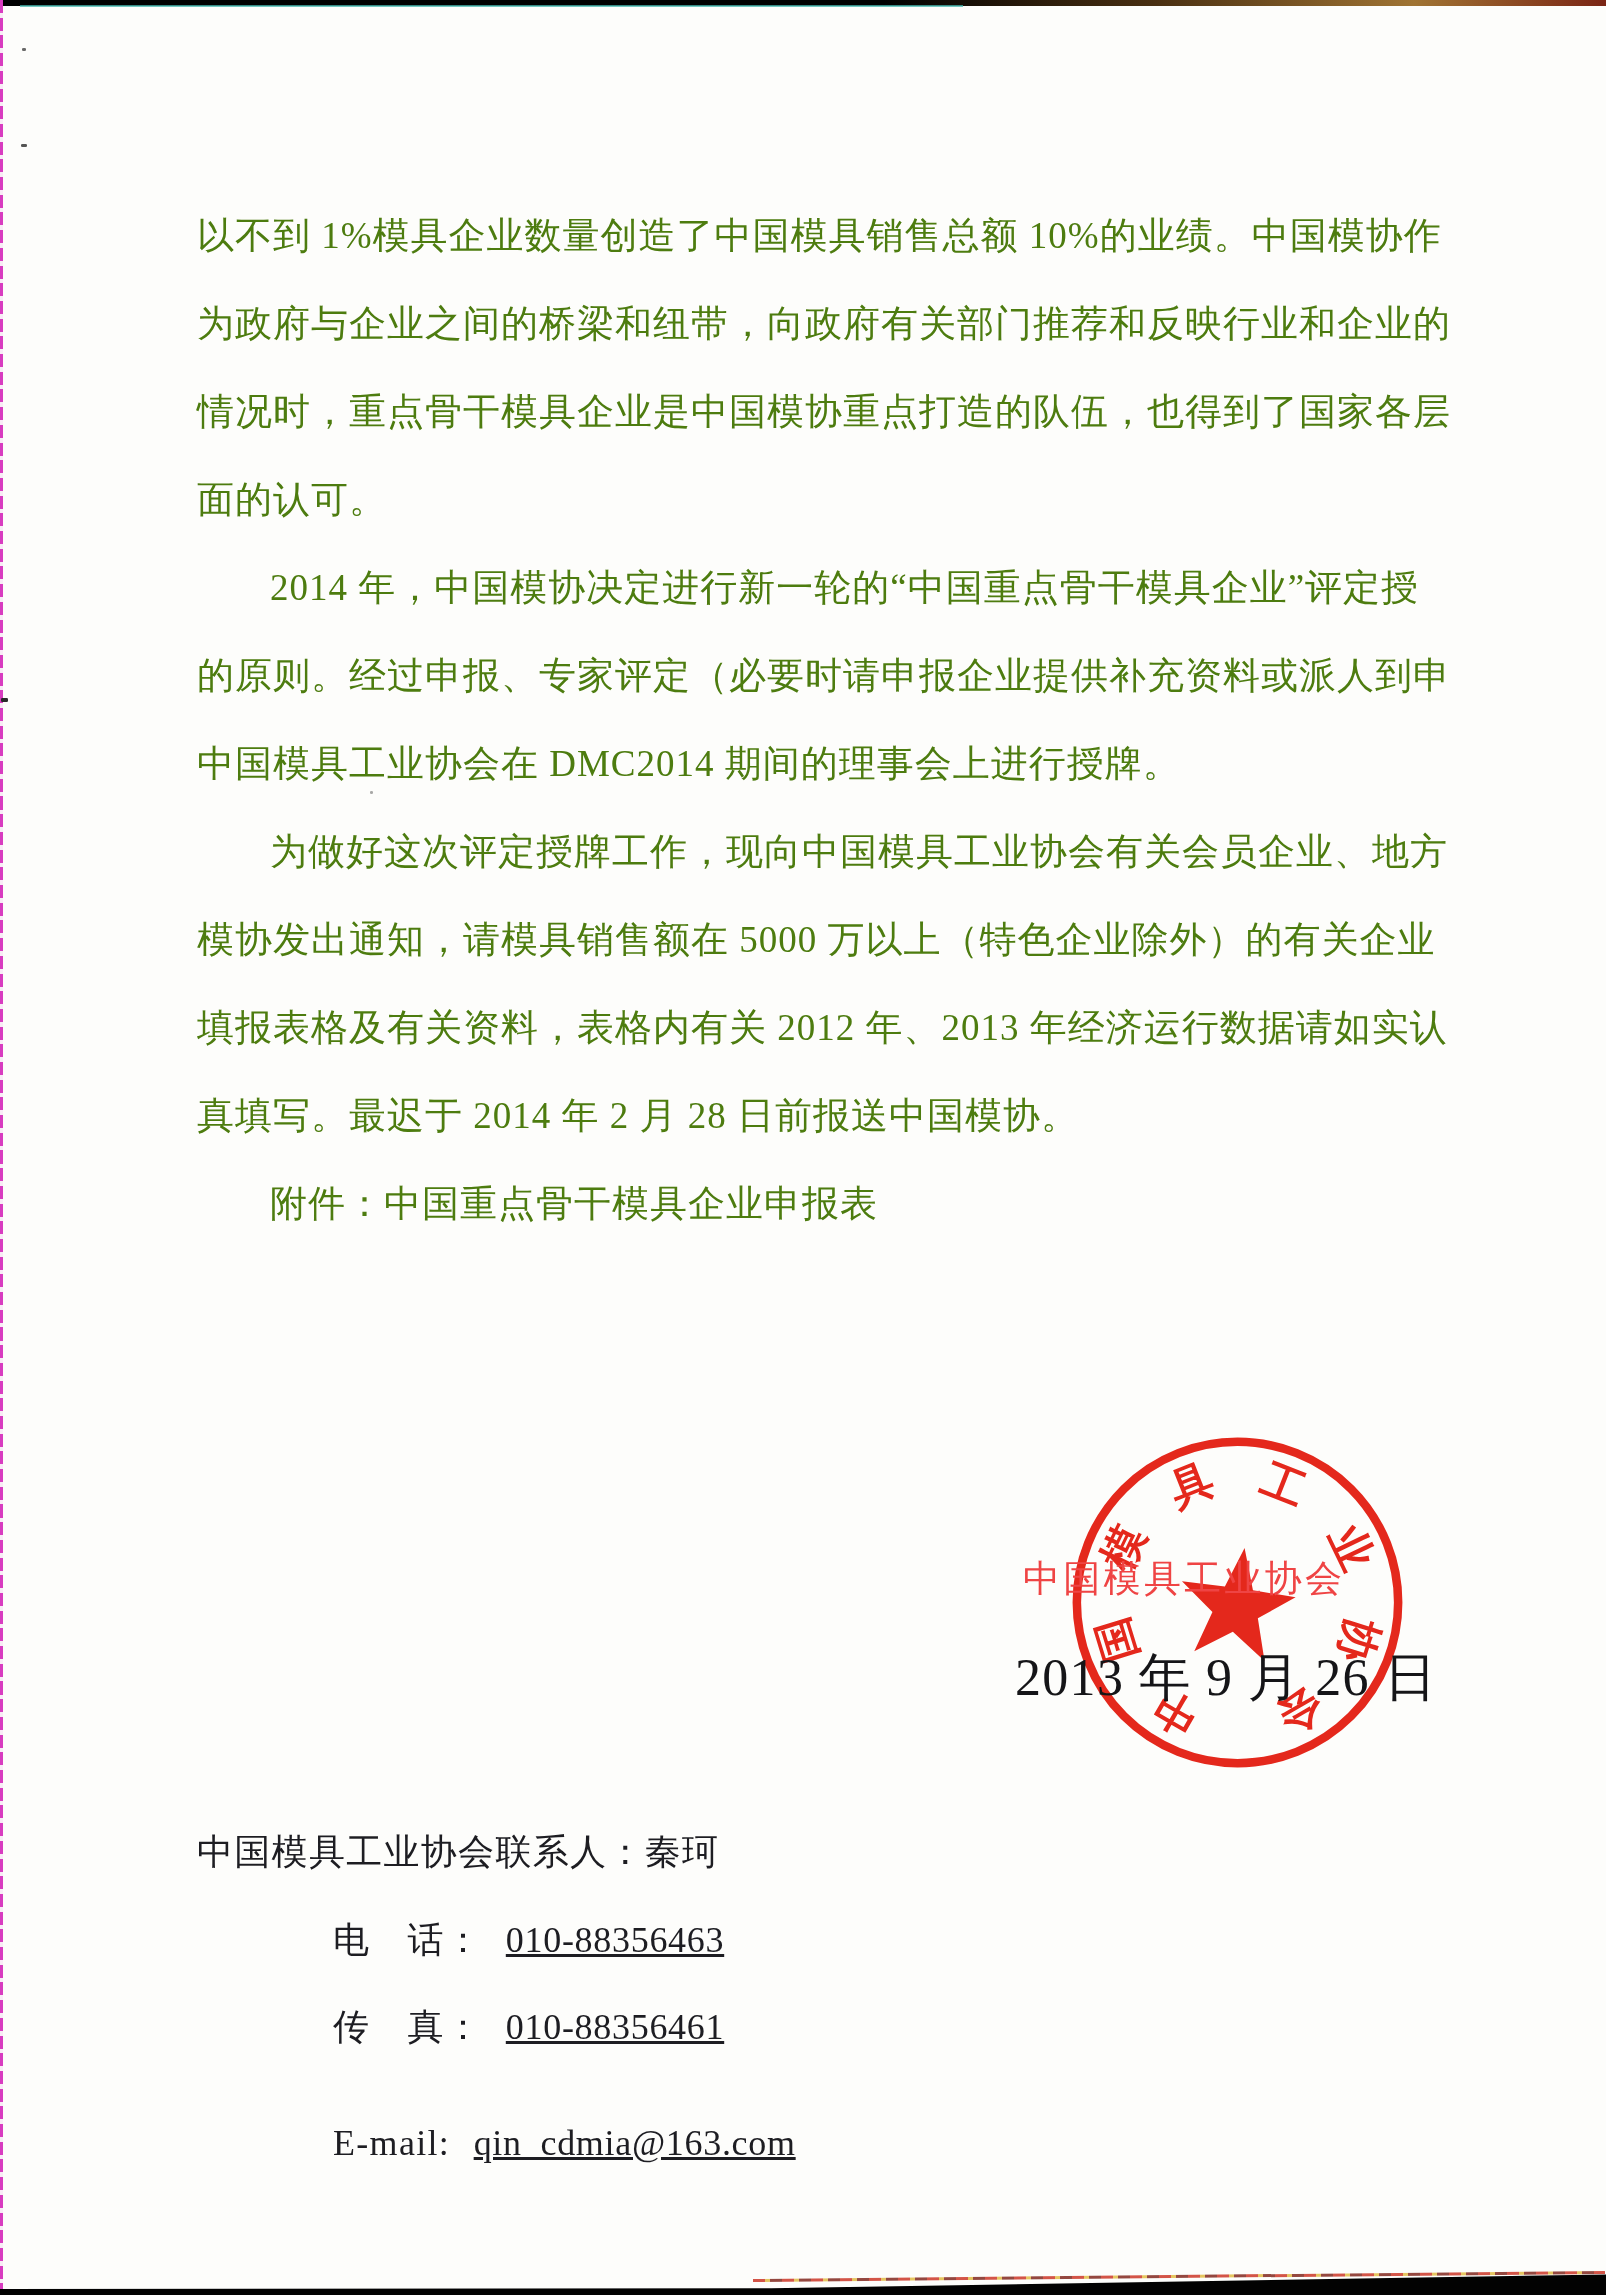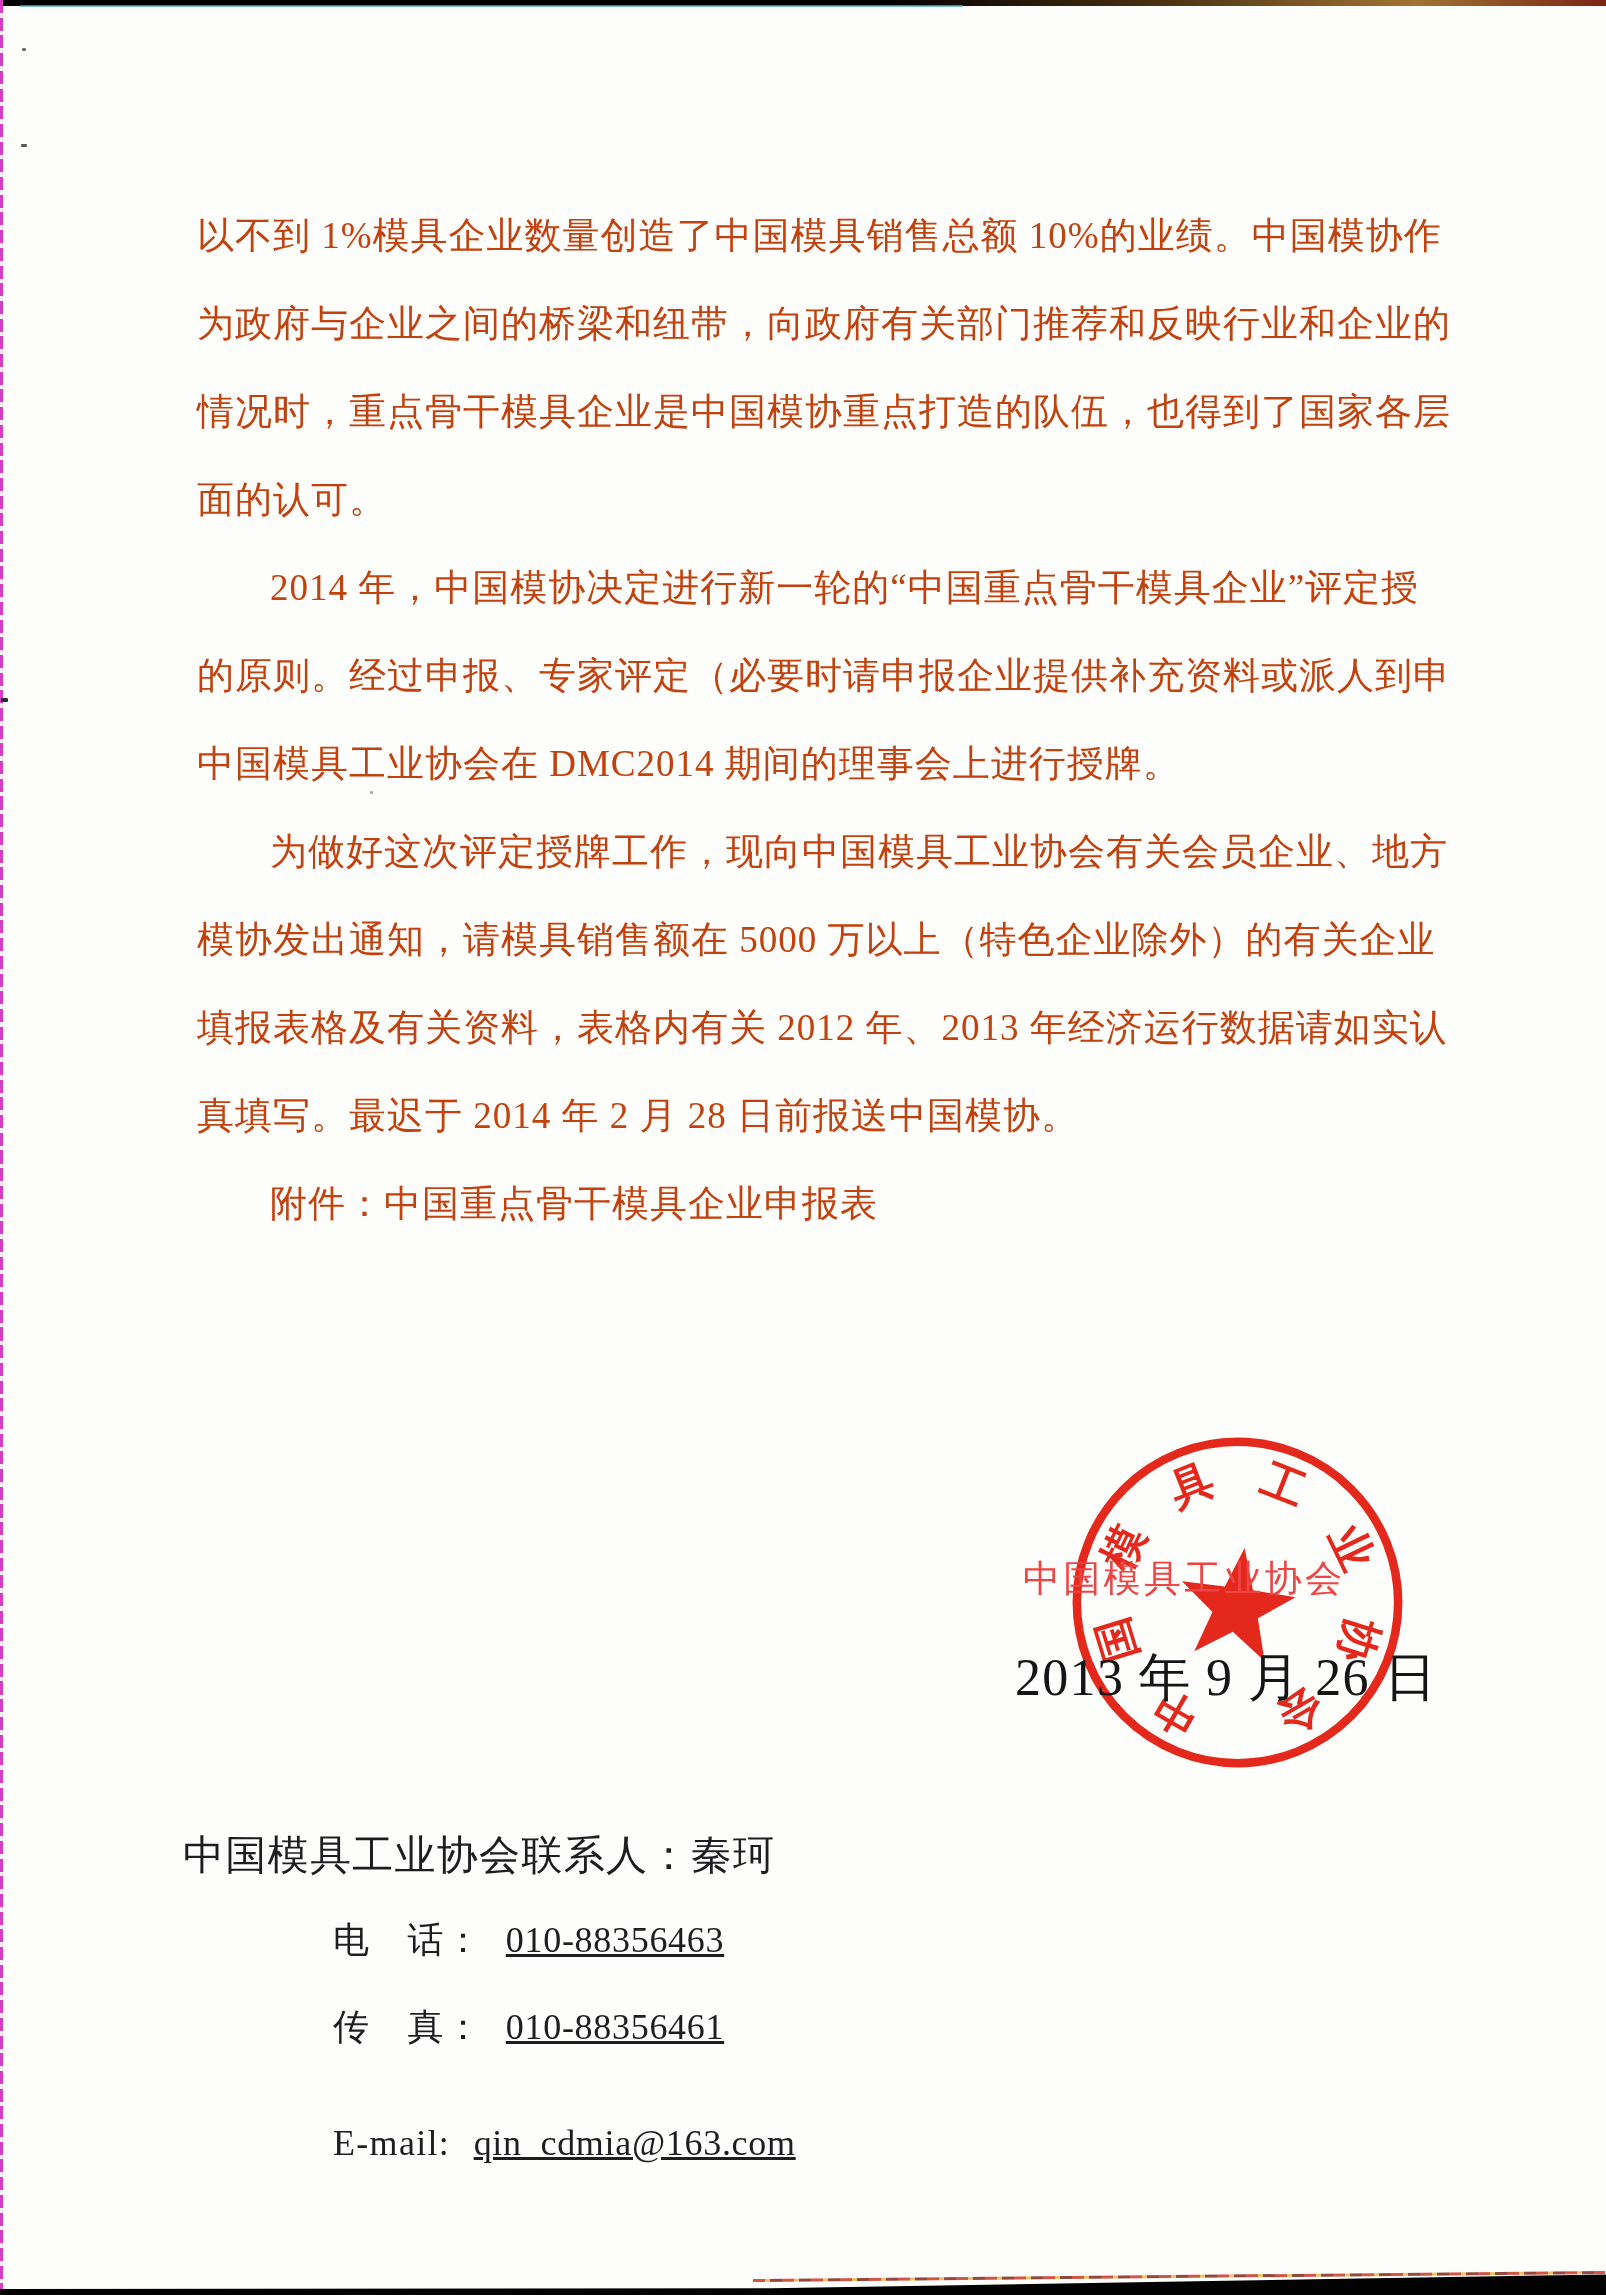--- a/index.html
+++ b/index.html
@@ -10,21 +10,21 @@
   .page{
     position:relative;width:1607px;height:2295px;overflow:hidden;
     background:#fdfdfb;color:#1d1d22;
   }
   
   .body-text{
     position:absolute;left:197px;top:192px;width:1251px;z-index:2;
   }
   .line{
     font-size:37px;line-height:88px;letter-spacing:1px;
-    white-space:nowrap;color:#c2410c;font-family:Liberation Serif, serif;
+    white-space:nowrap;color:#4d7c0f;font-family:Liberation Serif, serif;
   }
   .line.indent{padding-left:73px;}
   
   .sig-org{
     position:absolute;left:1023px;top:1554px;z-index:4;
     font-size:37px;letter-spacing:3.3px;white-space:nowrap;color:#ef4444;
   }
   .sig-date{
     position:absolute;left:1015px;top:1643px;z-index:4;
     font-size:52px;letter-spacing:1.3px;white-space:nowrap;color:#151518;
@@ -35,21 +35,21 @@
     mix-blend-mode:multiply;
   }
   .stamp .ring{fill:none;stroke:#e6281c;stroke-width:13px;}
   .stamp .star{fill:#e6281c;}
   .stamp .ring-char{
     font-family:"Liberation Serif","DejaVu Serif",serif;
     font-size:66px;font-weight:600;fill:#e6281c;
   }
   
   .contact-line{
-    position:absolute;left:183px;top:1828px;font-size:41px;
+    position:absolute;left:197px;top:1828px;font-size:36px;
     letter-spacing:1.3px;white-space:nowrap;z-index:2;
   }
   .contact-row{
     position:absolute;left:333px;font-size:36px;white-space:nowrap;z-index:2;
   }
   .contact-row .label{letter-spacing:1.3px;}
   .contact-row .value{margin-left:23.6px;letter-spacing:0.7px;text-decoration:underline;}
   .row-phone{top:1916px;}
   .row-fax{top:2003px;}
   .row-email{top:2090px;margin-top:32px;}

